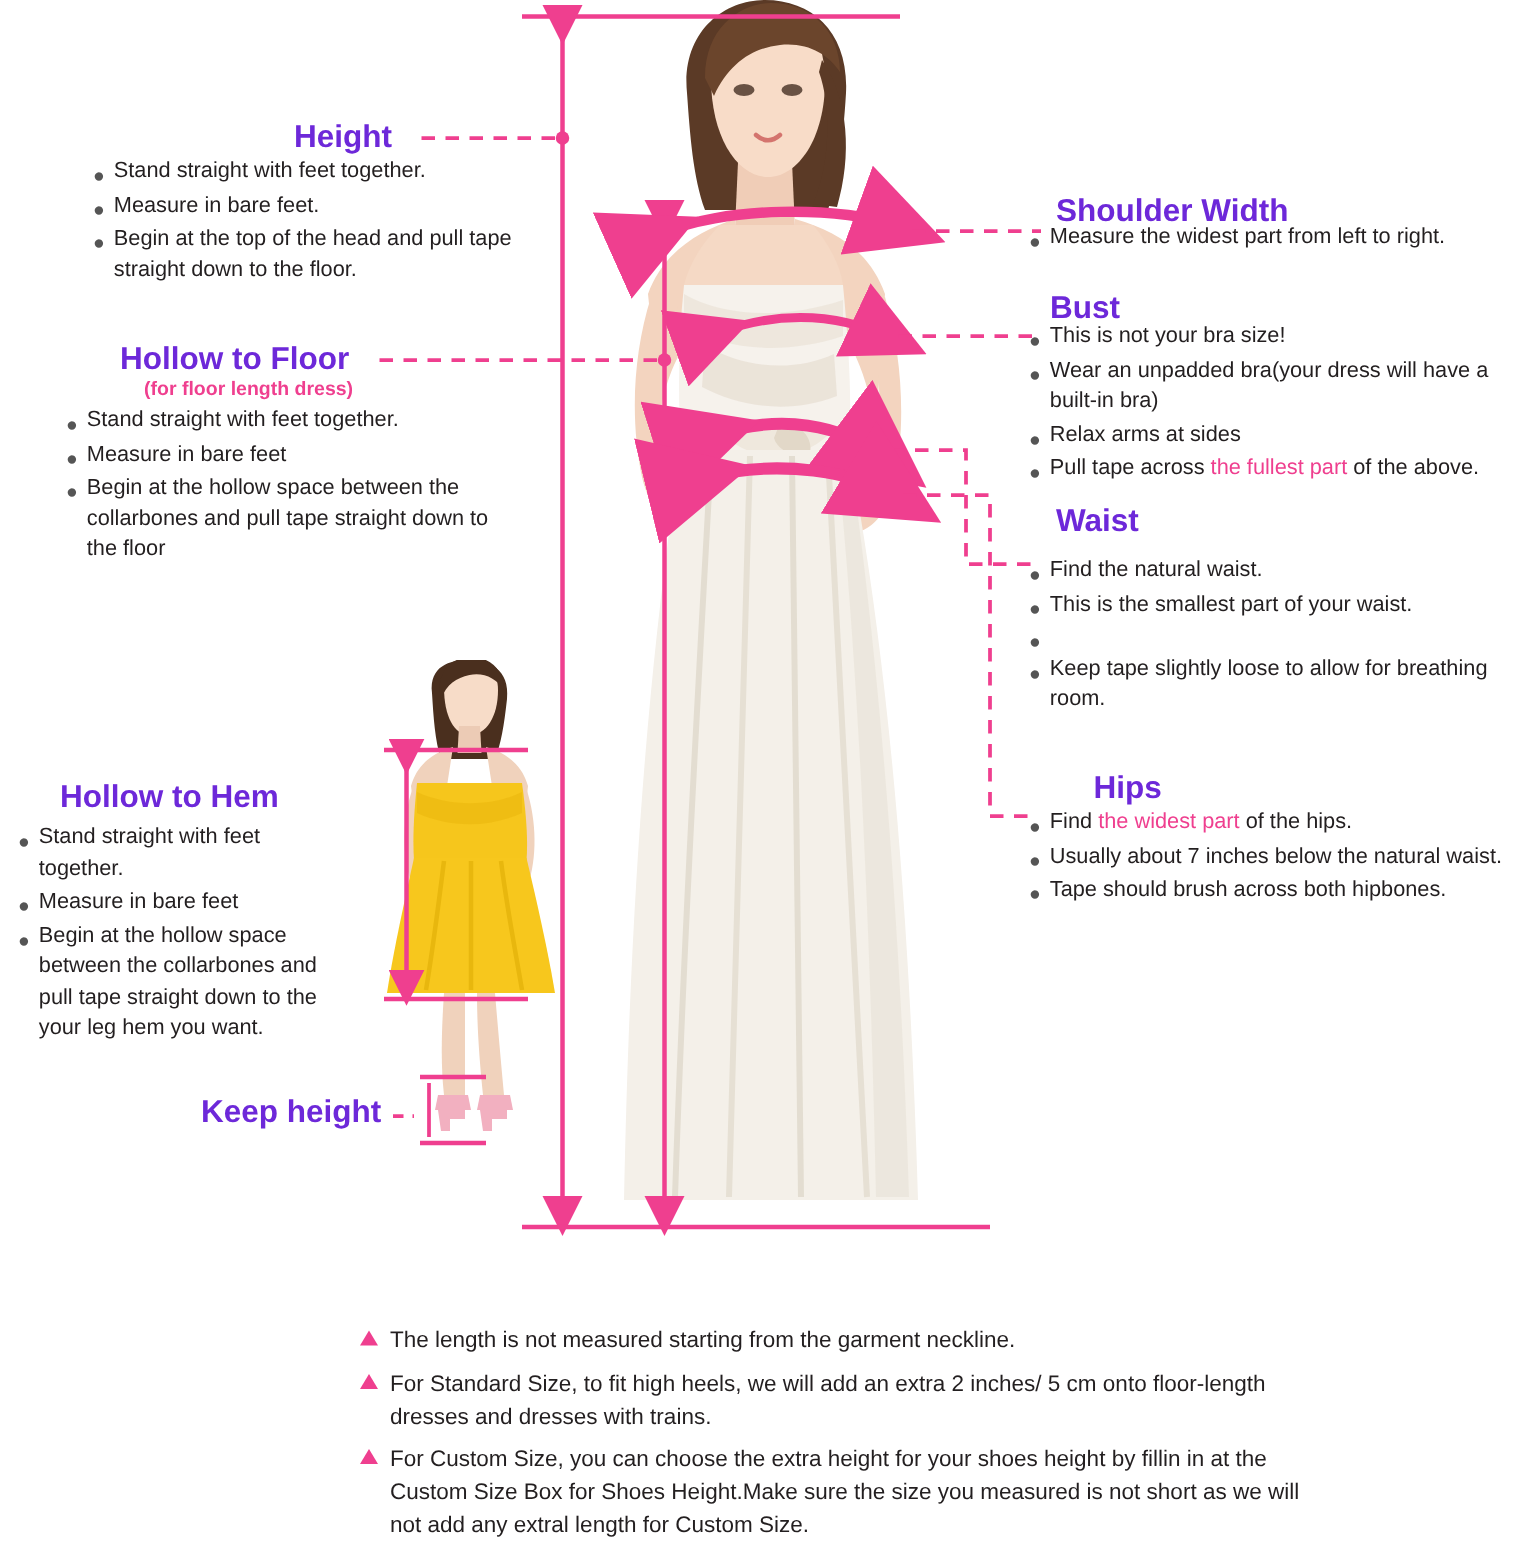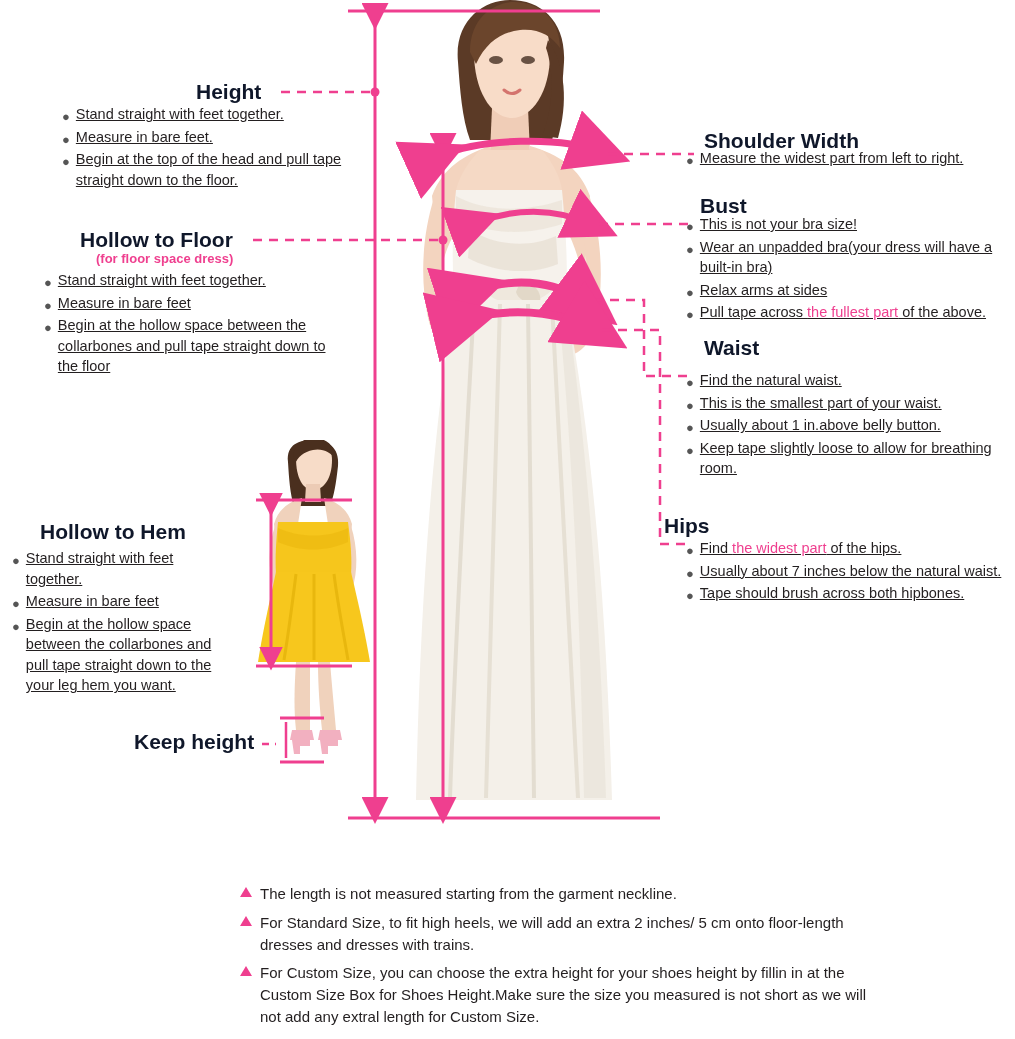--- a/index.html
+++ b/index.html
@@ -14,21 +14,21 @@
     position: relative;
     width: 1015px;
     height: 1039px;
     overflow: hidden;
     background: #ffffff;
   }
   .abs { position: absolute; }
 
   
   .heading {
-    color: #0f172a;
+    color: #6d28d9;
     font-weight: bold;
     font-size: 21px;
     white-space: nowrap;
   }
   .subheading {
     color: #ef3f8f;
     font-weight: bold;
     font-size: 13px;
     white-space: nowrap;
   }
@@ -43,21 +43,21 @@
     margin-bottom: 2px;
   }
   .bullets .dot {
     color: #555;
     font-size: 13px;
     line-height: 1.42;
     margin-right: 6px;
     position: relative;
     top: 4px;
   }
-  .bullets .txt { display: block; text-decoration: underline; }
+  .bullets .txt { display: block; }
   .pink-text { color: #ef3f8f; }
 
   
   .notes {
     font-size: 15px;
     color: #231f20;
     line-height: 1.45;
   }
   .note-row {
     display: flex;
@@ -221,21 +221,21 @@
         <span class="dot">●</span>
         <span class="txt">Measure in bare feet.</span>
       </div>
     <div class="row">
         <span class="dot">●</span>
         <span class="txt">Begin at the top of the head and pull tape straight down to the floor.</span>
       </div>
   </div>
 
   <div class="abs heading" style="left:80px; top:228px;">Hollow to Floor</div>
-  <div class="abs subheading" style="left:96px; top:251px;">(for floor space dress)</div>
+  <div class="abs subheading" style="left:96px; top:251px;">(for floor length dress)</div>
   <div class="abs bullets" style="left:44px; top:270px; width:300px;">
     <div class="row">
         <span class="dot">●</span>
         <span class="txt">Stand straight with feet together.</span>
       </div>
     <div class="row">
         <span class="dot">●</span>
         <span class="txt">Measure in bare feet</span>
       </div>
     <div class="row">
@@ -295,29 +295,28 @@
     <div class="row">
         <span class="dot">●</span>
         <span class="txt">Find the natural waist.</span>
       </div>
     <div class="row">
         <span class="dot">●</span>
         <span class="txt">This is the smallest part of your waist.</span>
       </div>
     <div class="row">
         <span class="dot">●</span>
-        <span class="txt">Usually about 1 in.above belly button.</span>
       </div>
     <div class="row">
         <span class="dot">●</span>
         <span class="txt">Keep tape slightly loose to allow for breathing room.</span>
       </div>
   </div>
 
-  <div class="abs heading" style="left:664px; top:514px;text-align:right;">Hips</div>
+  <div class="abs heading" style="left:729px; top:514px;text-align:right;">Hips</div>
   <div class="abs bullets" style="left:686px; top:538px; width:320px;">
     <div class="row">
         <span class="dot">●</span>
         <span class="txt"><span>Find </span><span class="pink-text">the widest part</span><span> of the hips.</span></span>
       </div>
     <div class="row">
         <span class="dot">●</span>
         <span class="txt">Usually about 7 inches below the natural waist.</span>
       </div>
     <div class="row">

